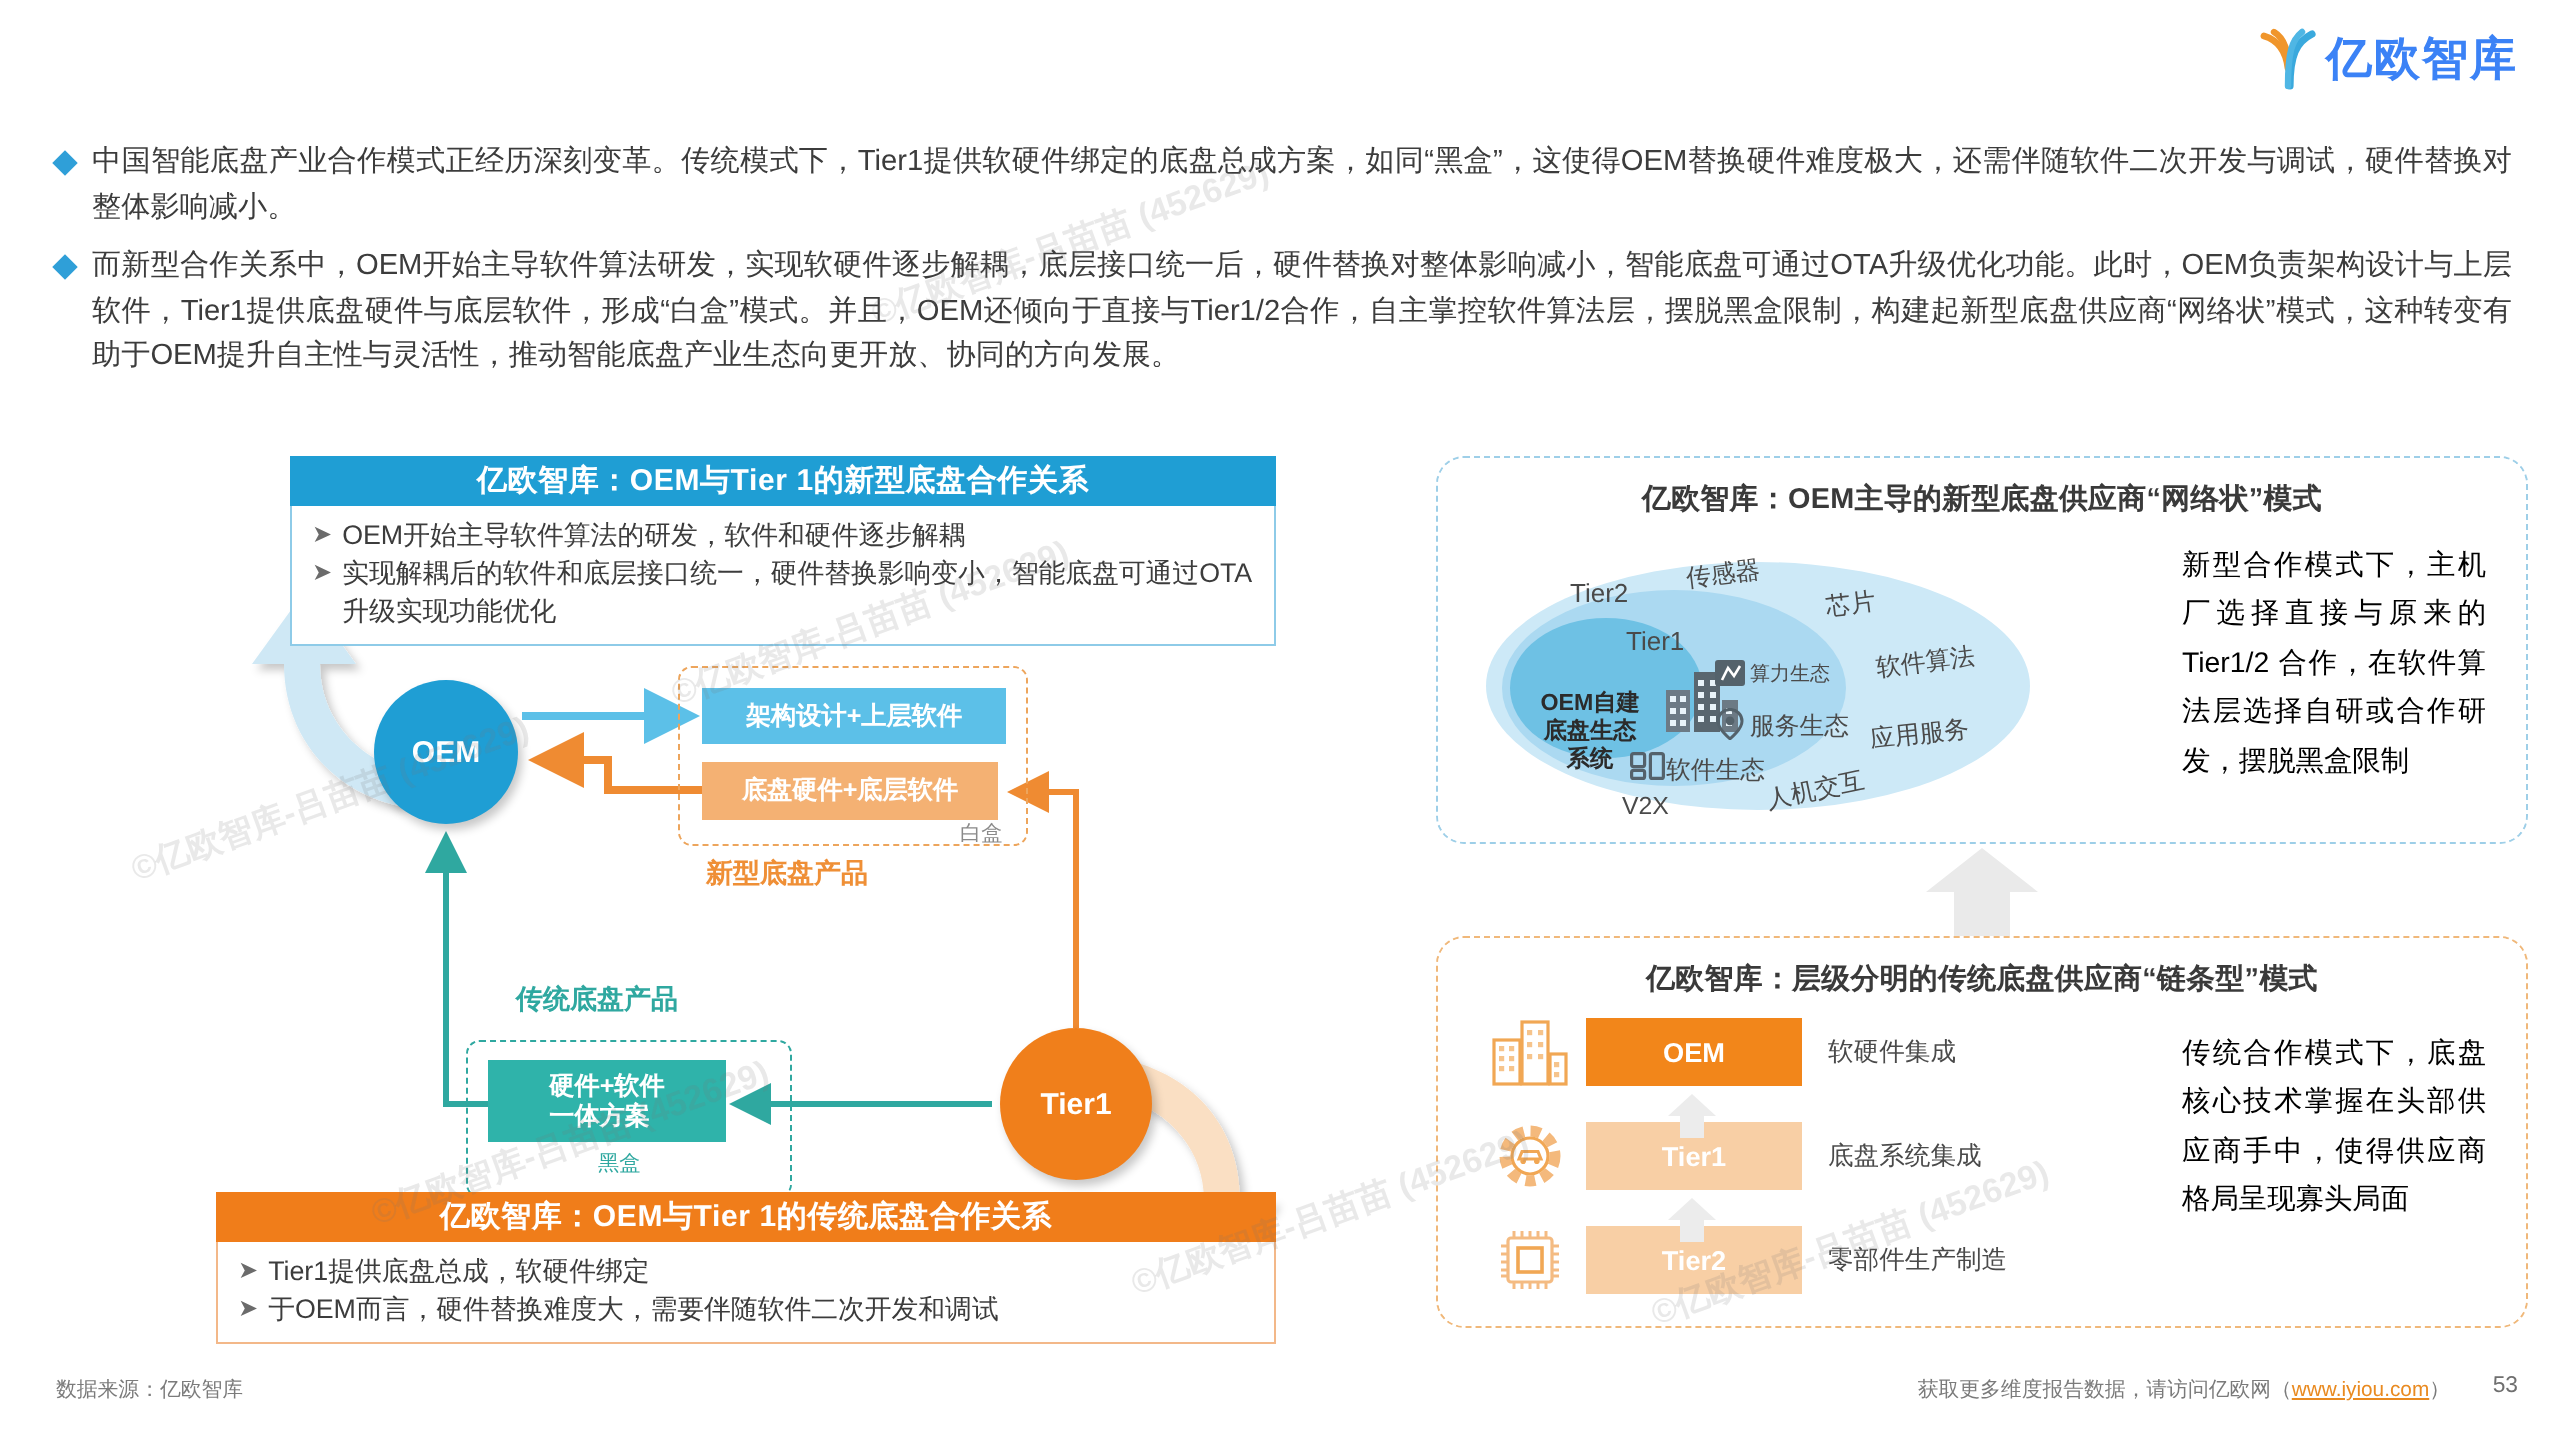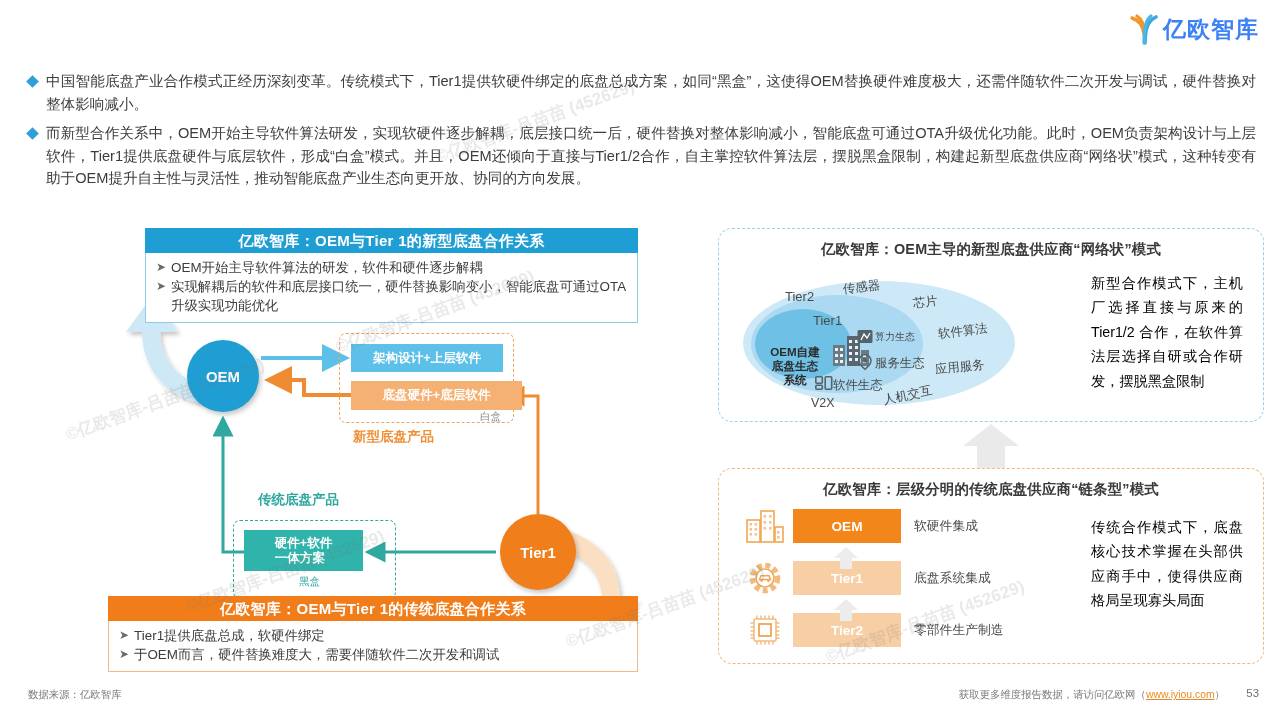--- a/index.html
+++ b/index.html
@@ -77,21 +77,21 @@
   .grp-lbl{position:absolute;font-size:13.5px;font-weight:bold;}
   .grp-lbl-new{left:245px;top:200px;color:#ef8f36;}
   .grp-lbl-old{left:150px;top:263px;color:#2fa8a0;}
 
   .pbox{
     position:absolute;box-sizing:border-box;
     display:flex;align-items:center;justify-content:center;
     color:#fff;font-size:12.6px;font-weight:bold;line-height:1.18;
   }
   .pbox-arch{left:243px;top:116px;width:152px;height:28px;background:#5cc0e8;}
-  .pbox-hw{left:243px;top:153px;width:171px;height:29px;background:#f4b173;}
+  .pbox-hw{left:243px;top:153px;width:148px;height:29px;background:#f4b173;}
   .pbox-int{left:136px;top:302px;width:119px;height:41px;background:#2fb3aa;}
 
   .micro{position:absolute;font-size:10.6px;padding-left:23px;}
   .micro-white{left:349px;top:182px;color:#8a8a8a;}
   .micro-black{left:168px;top:347px;color:#2fa8a0;}
 
   
   .wires{position:absolute;left:0;top:0;width:538px;height:440px;overflow:visible;}
 
   

